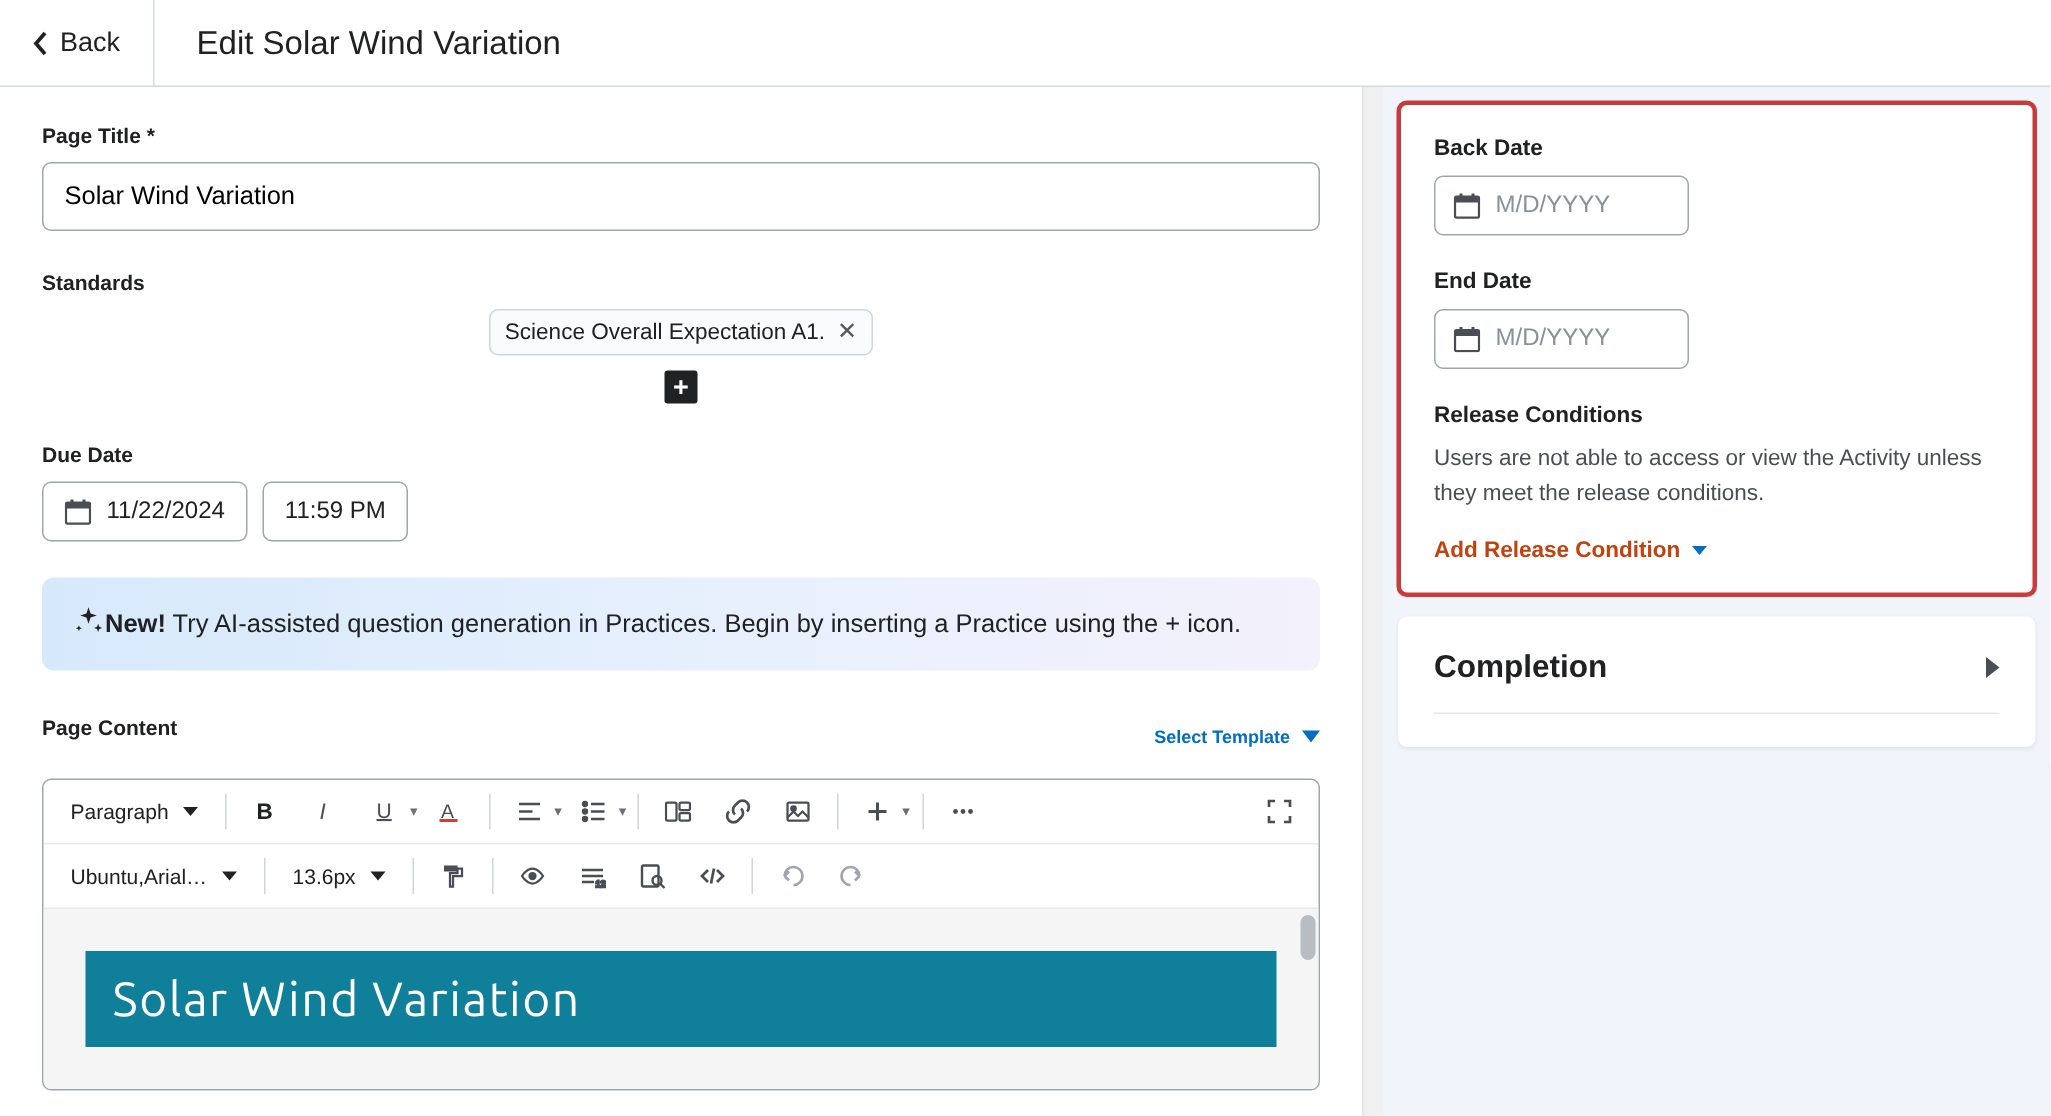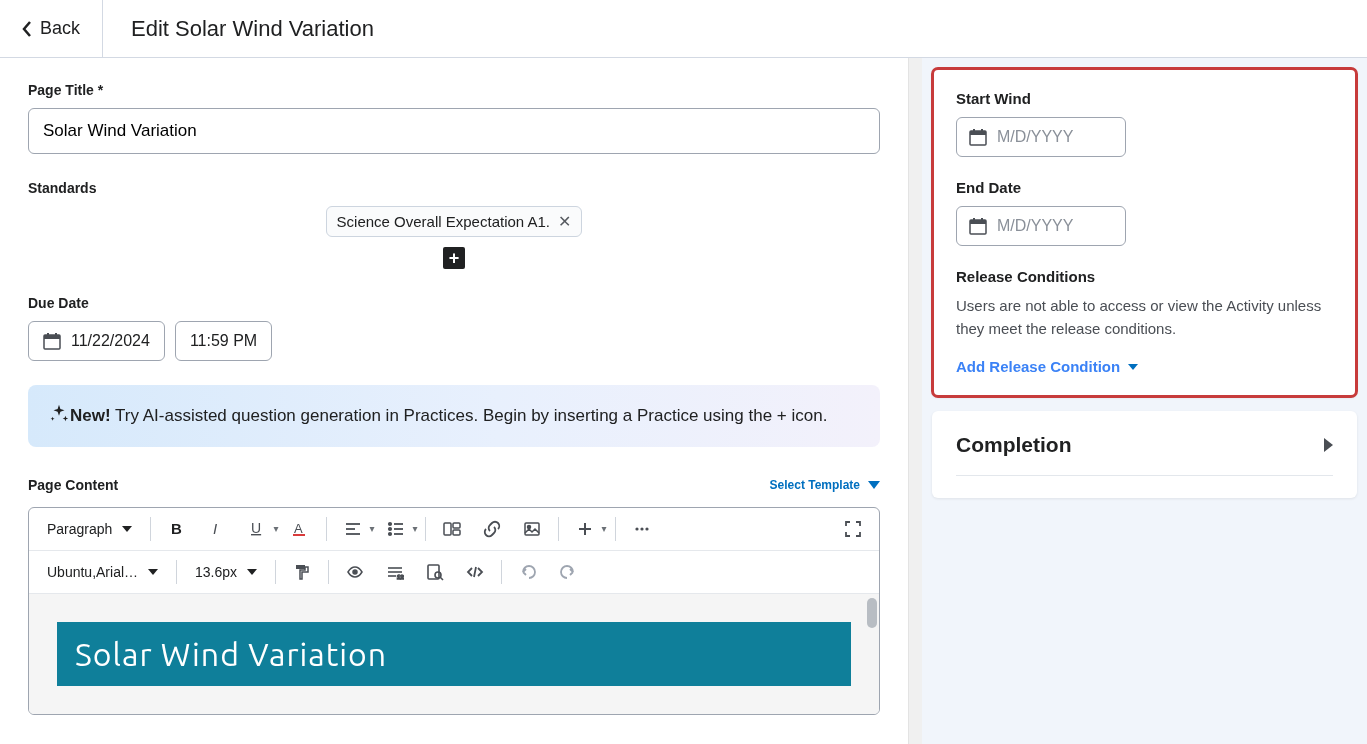--- a/index.html
+++ b/index.html
@@ -275,21 +275,21 @@
   color: #8a9099;
   font-size: 16px;
 }
 .rc-desc {
   color: #4a4e54;
   font-size: 15px;
   line-height: 1.5;
   margin-bottom: 18px;
 }
 .add-rc-link {
-  color: #3b82f6;
+  color: #c2410c;
   font-weight: 700;
   font-size: 15px;
   display: flex;
   align-items: center;
   gap: 8px;
   cursor: pointer;
 }
 .caret-down {
   width: 0;
   height: 0;
@@ -369,21 +369,21 @@
           <path d="M12 2l1.5 4.5L18 8l-4.5 1.5L12 14l-1.5-4.5L6 8l4.5-1.5z"></path>
           <path d="M19 14l.8 2.2L22 17l-2.2.8L19 20l-.8-2.2L16 17l2.2-.8z"></path>
           <path d="M5 15l.6 1.6L7.2 17.2l-1.6.6L5 19.4l-.6-1.6L2.8 17.2l1.6-.6z"></path>
         </svg>
       <div class="banner-text">
         <strong>New!</strong><span> Try AI-assisted question generation in Practices. Begin by inserting a Practice using the + icon.</span>
       </div>
     </div>
 
     <div class="content-header-row">
-      <label class="field-label" style="margin-bottom:0">Page Content</label>
+      <label class="field-label" style="margin-bottom:12px">Page Content</label>
       <div class="select-template">
         <span>Select Template</span>
         <span class="caret-down"></span>
       </div>
     </div>
 
     <div class="editor-frame">
       <div class="toolbar-row">
         <div class="tb-select">
           <span>Paragraph</span>
@@ -540,21 +540,21 @@
     </div>
 
   </div>
 
   <div class="scroll-gutter"></div>
 
   <div class="right-col">
 
     <div class="panel highlighted">
 
-      <div class="panel-sub-label">Start Wind</div>
+      <div class="panel-sub-label">Back Date</div>
       <div class="date-input">
         <svg class="cal-icon" viewBox="0 0 18 18" fill="#4a4e54">
             <rect x="1" y="3" width="16" height="14" rx="1" fill="none" stroke="#4a4e54" stroke-width="1.5"></rect>
             <rect x="1" y="3" width="16" height="4" fill="#4a4e54"></rect>
             <rect x="4" y="1" width="2" height="3"></rect>
             <rect x="12" y="1" width="2" height="3"></rect>
           </svg>
         <span class="date-input-text">M/D/YYYY</span>
       </div>
 

